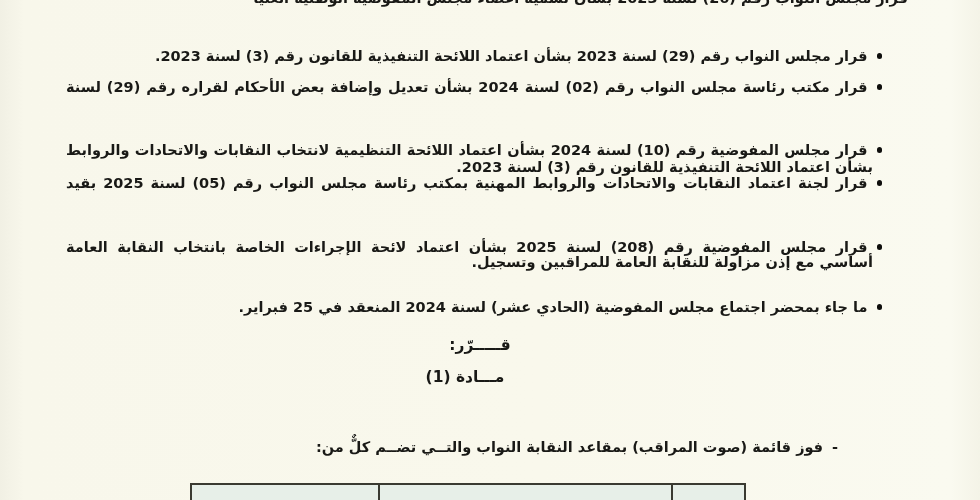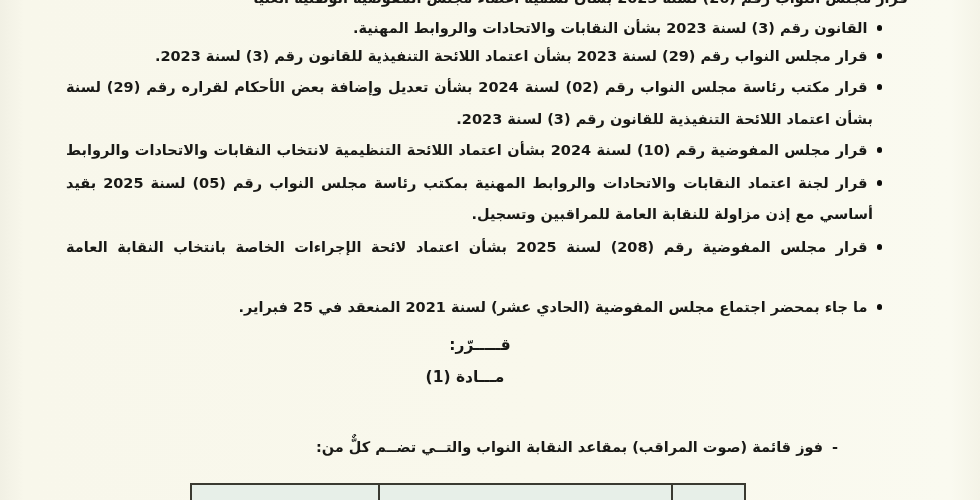--- a/index.html
+++ b/index.html
@@ -23,21 +23,21 @@
   
   .bl{right:98px;display:flex;align-items:center;}
   .bl .txt{display:block;}
   
   .bl.just{left:66px;}
   .bl.just .txt{flex:1 1 auto;text-align:justify;text-align-last:justify;white-space:normal;height:22px;overflow:hidden;}
   .dot{
     flex:0 0 auto;width:5.5px;height:5.5px;border-radius:50%;
     background:#0e0e0c;margin-left:9px;
   }
-  .cont{right:107px;}          
+  .cont{right:107px;margin-top:48px;}          
   .para{right:88px;}           
   .center{left:0;right:0;text-align:center;white-space:nowrap;font-size:15.5px;}
   .dashline{right:142px;display:flex;align-items:center;}
   .dash-glyph{margin-left:9px;font-weight:bold;}
   .clipped{right:72px;}
   
   .tbl{
     position:absolute;left:190px;top:483px;width:556px;height:46px;
     border:2px solid #3a3a31;background:#e7efe8;
     display:flex;direction:rtl;box-sizing:border-box;
@@ -52,24 +52,20 @@
   .c-name{flex:1 1 auto;border-left:2px solid #3a3a31;}
   .c-role{width:186px;}
 </style>
 </head>
 <body>
 
 <div class="page">
 
   <div class="l clipped" style="top:-13px">قرار مجلس النواب رقم (26) لسنة 2023 بشأن تسمية أعضاء مجلس المفوضية الوطنية العليا</div>
 
-  <div class="l bl" style="top:17px">
-    <span class="dot"></span>
-    <span class="txt">القانون رقم (3) لسنة 2023 بشأن النقابات والاتحادات والروابط المهنية.</span>
-  </div>
 
   <div class="l bl" style="top:45px">
     <span class="dot"></span>
     <span class="txt">قرار مجلس النواب رقم (29) لسنة 2023 بشأن اعتماد اللائحة التنفيذية للقانون رقم (3) لسنة 2023.</span>
   </div>
 
   <div class="l bl just" style="top:76px">
     <span class="dot"></span>
     <span class="txt">قرار مكتب رئاسة مجلس النواب رقم (02) لسنة 2024 بشأن تعديل وإضافة بعض الأحكام لقراره رقم (29) لسنة 2023</span>
   </div>
@@ -89,21 +85,21 @@
   <div class="l cont" style="top:203px">أساسي مع إذن مزاولة للنقابة العامة للمراقبين وتسجيل.</div>
 
   <div class="l bl just" style="top:236px">
     <span class="dot"></span>
     <span class="txt">قرار مجلس المفوضية رقم (208) لسنة 2025 بشأن اعتماد لائحة الإجراءات الخاصة بانتخاب النقابة العامة للمراقبين الجويين.</span>
   </div>
 
 
   <div class="l bl" style="top:296px">
     <span class="dot"></span>
-    <span class="txt">ما جاء بمحضر اجتماع مجلس المفوضية (الحادي عشر) لسنة 2021 المنعقد في 25 فبراير.</span>
+    <span class="txt">ما جاء بمحضر اجتماع مجلس المفوضية (الحادي عشر) لسنة 2024 المنعقد في 25 فبراير.</span>
   </div>
 
   <div class="l center" style="top:334px;transform:translateX(-10px)">قـــــرّر:</div>
 
   <div class="l center" style="top:366px;transform:translateX(-25px)">مـــادة (1)</div>
 
 
   <div class="l dashline" style="top:436px">
     <span class="dash-glyph">-</span>
     <span>فوز قائمة (صوت المراقب) بمقاعد النقابة النواب والتــي تضــم كلٌّ من:</span>

